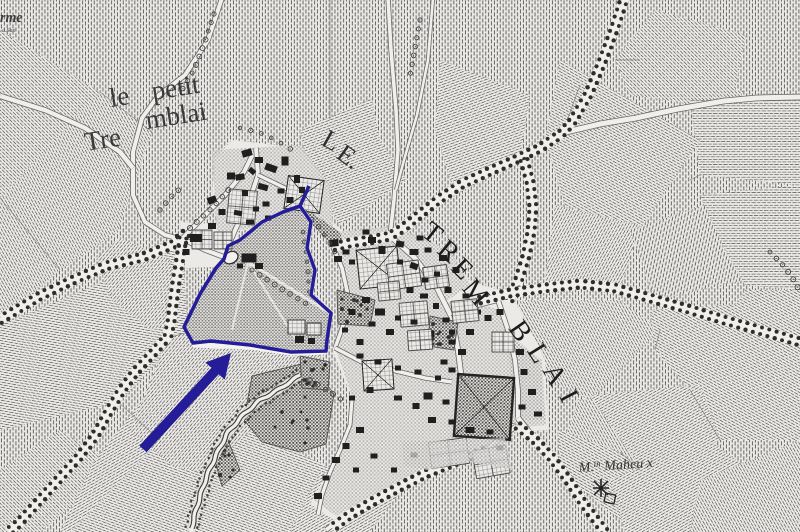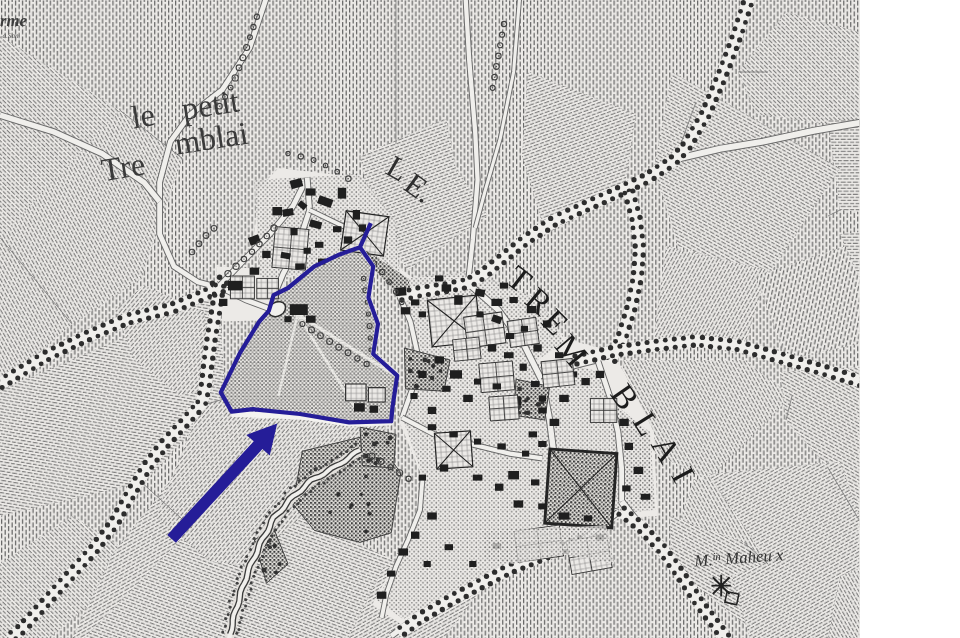--- a/index.html
+++ b/index.html
@@ -1,13 +1,13 @@
 <!DOCTYPE html>
 <html><head><meta charset="utf-8"><title>Le Tremblai map</title>
-<style>html,body{margin:0;padding:0;background:#fff;font-family:"Liberation Sans",sans-serif;}#map{width:716px;height:532px;overflow:hidden;will-change:transform;transform:translateZ(0);}</style>
+<style>html,body{margin:0;padding:0;background:#fff;font-family:"Liberation Sans",sans-serif;}#map{width:800px;height:532px;overflow:hidden;will-change:transform;transform:translateZ(0);}</style>
 </head><body>
 
 <div id="map">
 <svg xmlns="http://www.w3.org/2000/svg" width="800" height="532" viewBox="0 0 800 532">
 <defs>
 <pattern id="p0" width="10.2" height="5.1" patternUnits="userSpaceOnUse" patternTransform="rotate(0)">
           <rect width="10.2" height="5.1" fill="#f1efec"></rect>
           <path d="M0 1.275 H10.2" stroke="#545454" stroke-width="0.72" stroke-dasharray="3.4 1.2"></path>
           <path d="M0 3.8249999999999997 H10.2" stroke="#545454" stroke-width="0.72" stroke-dasharray="3.4 1.2" stroke-dashoffset="2.3"></path>
         </pattern>

